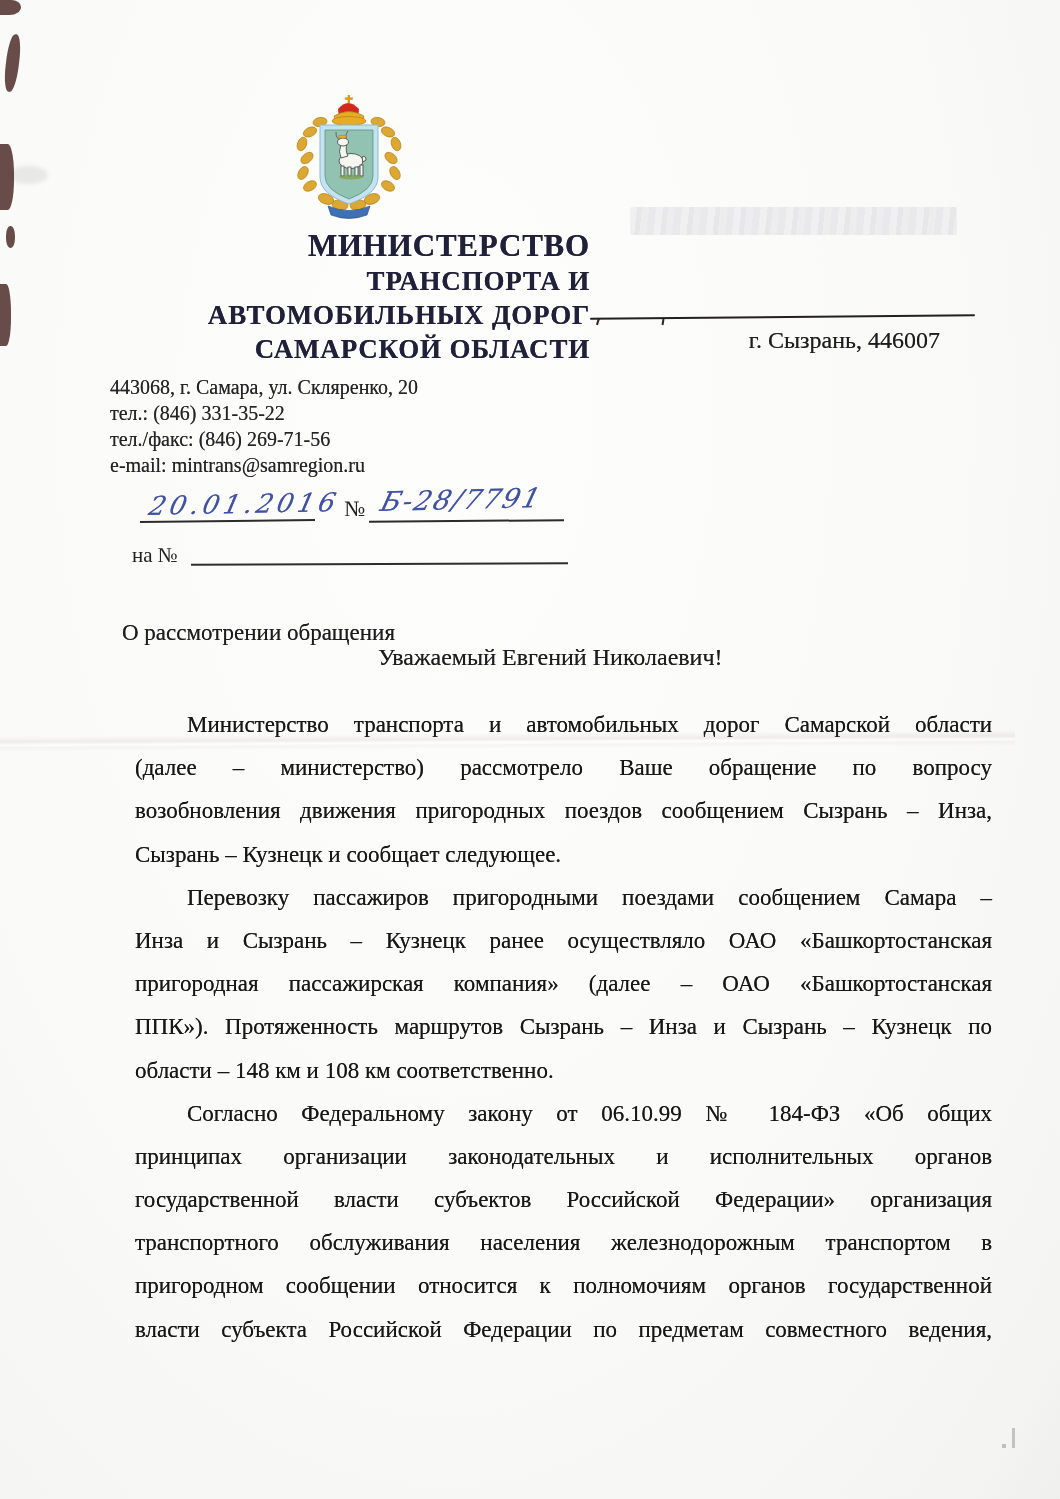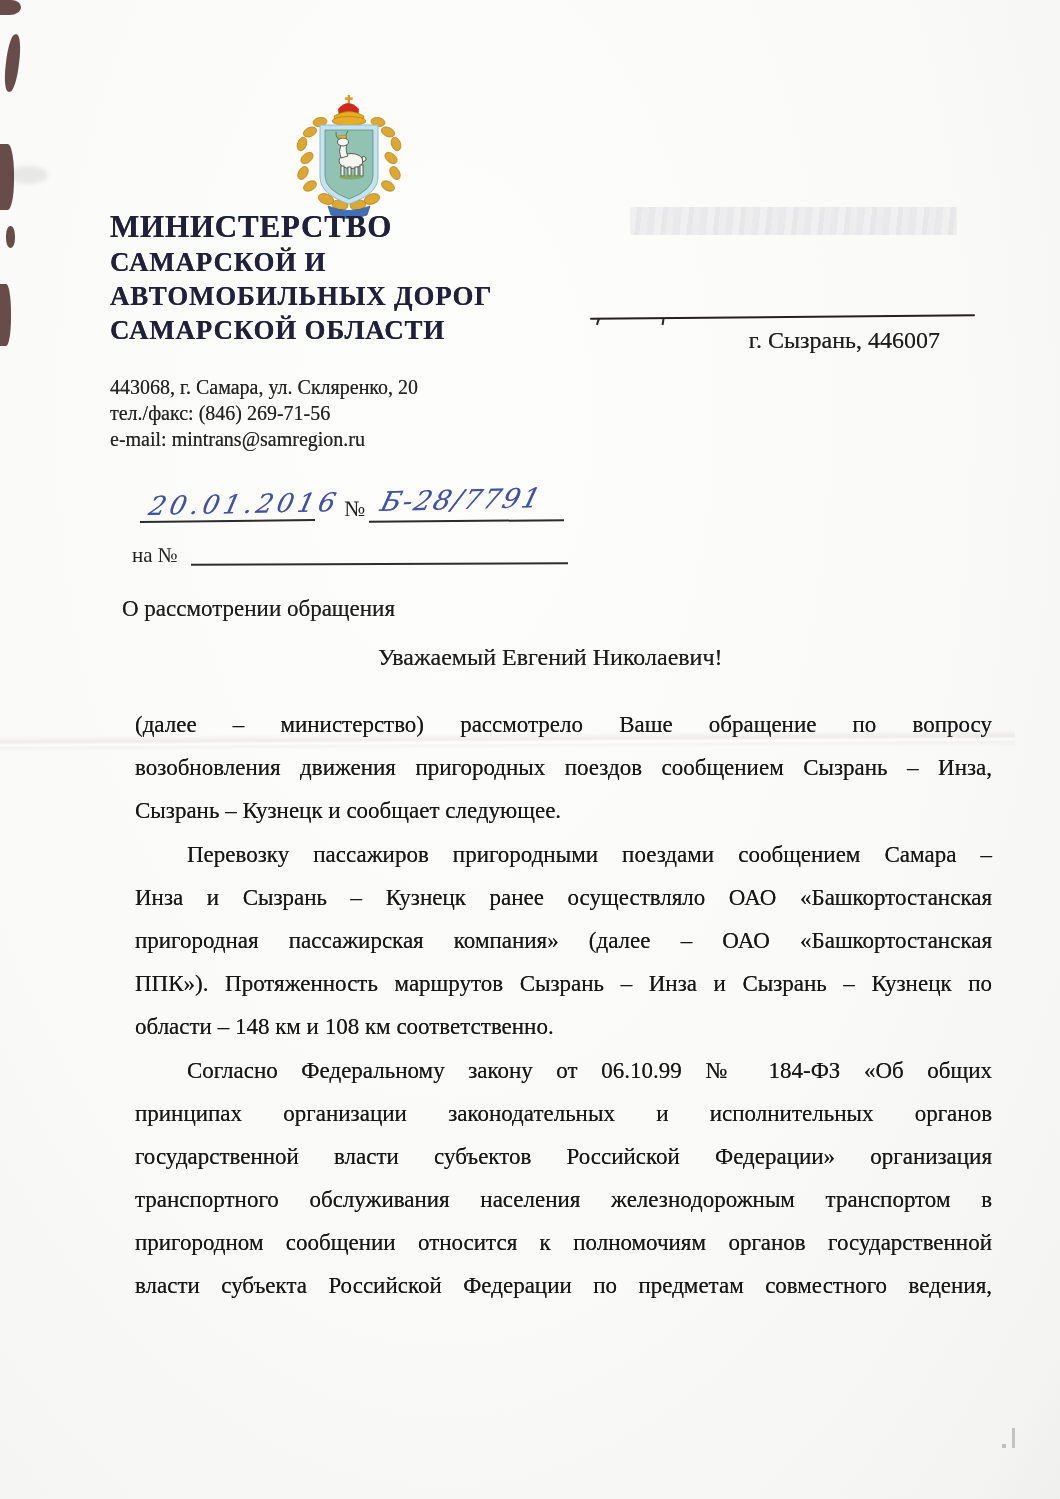--- a/index.html
+++ b/index.html
@@ -7,21 +7,21 @@
     width:1060px;height:1499px;position:relative;overflow:hidden;
     background:
       radial-gradient(ellipse at 42% 28%, #fdfdfc 0%, #fafaf8 55%, #f4f4f2 92%, #efefed 100%);
     font-family:"Liberation Serif", serif;
     color:#1b1b1c;
   }
   .abs{position:absolute;}
 
   
   .emblem{left:288px;top:94px;width:122px;height:134px;}
-  .ministry{left:110px;top:209px;width:480px;text-align:left;
+  .ministry{left:110px;top:228px;width:480px;text-align:right;
     font-weight:bold;color:#20203a;letter-spacing:.8px;
     text-shadow:0 0 .6px rgba(32,32,58,.85);}
   .ministry .mline{font-size:27px;line-height:34px;}
   .ministry .mline:first-child{font-size:31px;line-height:36px;}
   .address{left:110px;top:374px;width:480px;text-align:left;
     font-size:20px;color:#242426;text-shadow:0 0 .4px rgba(30,30,30,.7);}
   .address .aline{line-height:26px;}
 
   
   .redaction{left:630px;top:207px;width:327px;height:28px;border-radius:2px;
@@ -42,21 +42,21 @@
     transform:skewX(-14deg) rotate(-1.2deg);}
   .u-date{left:140px;top:520px;width:175px;height:2px;background:#2b2b2b;transform:rotate(-.6deg);}
   .no-sign{left:344px;top:496px;font-size:22px;color:#222;}
   .hw-num{left:382px;top:484px;font-size:27px;letter-spacing:2px;
     transform:skewX(-16deg) rotate(-1.5deg);}
   .u-num{left:369px;top:520px;width:195px;height:2px;background:#2b2b2b;transform:rotate(-.5deg);}
   .na-no{left:132px;top:543px;font-size:21px;color:#222;}
   .u-na{left:191px;top:563px;width:377px;height:2px;background:#2e2e2e;transform:rotate(-.25deg);}
 
   
-  .subject{left:122px;top:596px;font-size:23px;color:#1c1c1e;
+  .subject{left:122px;top:620px;font-size:23px;color:#1c1c1e;
     text-shadow:0 0 .4px rgba(25,25,25,.7);}
   .salutation{left:378px;top:644px;font-size:24px;color:#1c1c1e;
     text-shadow:0 0 .4px rgba(25,25,25,.7);}
 
   
   .bodytext{left:135px;top:703px;width:857px;font-size:23px;color:#171718;
     text-shadow:0 0 .55px rgba(23,23,24,.8);}
   .para{margin:0;}
   .bline{height:43.2px;line-height:43.2px;text-align:justify;text-align-last:justify;}
   .bline.indent{text-indent:52px;}
@@ -125,27 +125,28 @@
     <path d="M74,63 q4,-2 4,3 l-3,2 z"></path>
   </g>
   <rect x="51" y="41.5" width="7" height="2.6" fill="#e6ac24" stroke="#b07f16" stroke-width=".5"></rect>
   <ellipse cx="63" cy="83" rx="12" ry="2.6" fill="#7fa04c" opacity=".75"></ellipse>
 
   <path d="M40,112 q21,9 42,0 l-3,9 q-18,7 -36,0 z" fill="#3f6fb5" stroke="#2d5490" stroke-width=".7"></path>
 </svg>
 
 <div class="abs ministry">
     <div class="mline">МИНИСТЕРСТВО</div>
-    <div class="mline">САМАРСКОЙ И</div>
+    <div class="mline">ТРАНСПОРТА И</div>
     <div class="mline">АВТОМОБИЛЬНЫХ ДОРОГ</div>
     <div class="mline">САМАРСКОЙ ОБЛАСТИ</div>
   </div>
 
 <div class="abs address">
     <div class="aline">443068, г. Самара, ул. Скляренко, 20</div>
+    <div class="aline">тел.: (846) 331-35-22</div>
     <div class="aline">тел./факс: (846) 269-71-56</div>
     <div class="aline">e-mail: mintrans@samregion.ru</div>
   </div>
 
 <div class="abs redaction"></div>
 <div class="abs recip-line"></div>
 <div class="abs tick1"></div>
 <div class="abs tick2"></div>
 <div class="abs city">г. Сызрань, 446007</div>
 
@@ -155,20 +156,21 @@
 <div class="abs hw hw-num">Б-28/7791</div>
 <div class="abs u-num"></div>
 <div class="abs na-no">на №</div>
 <div class="abs u-na"></div>
 
 <div class="abs subject">О рассмотрении обращения</div>
 <div class="abs salutation">Уважаемый Евгений Николаевич!</div>
 
 <div class="abs bodytext">
     <div class="para">
+      <div class="bline indent">Министерство транспорта и автомобильных дорог Самарской области</div>
       <div class="bline">(далее – министерство) рассмотрело Ваше обращение по вопросу</div>
       <div class="bline">возобновления движения пригородных поездов сообщением Сызрань – Инза,</div>
       <div class="bline lastline">Сызрань – Кузнецк и сообщает следующее.</div>
     </div>
     <div class="para">
       <div class="bline indent">Перевозку пассажиров пригородными поездами сообщением Самара –</div>
       <div class="bline">Инза и Сызрань – Кузнецк ранее осуществляло ОАО «Башкортостанская</div>
       <div class="bline">пригородная пассажирская компания» (далее – ОАО «Башкортостанская</div>
       <div class="bline">ППК»). Протяженность маршрутов Сызрань – Инза и Сызрань – Кузнецк по</div>
       <div class="bline lastline">области – 148 км и 108 км соответственно.</div>

